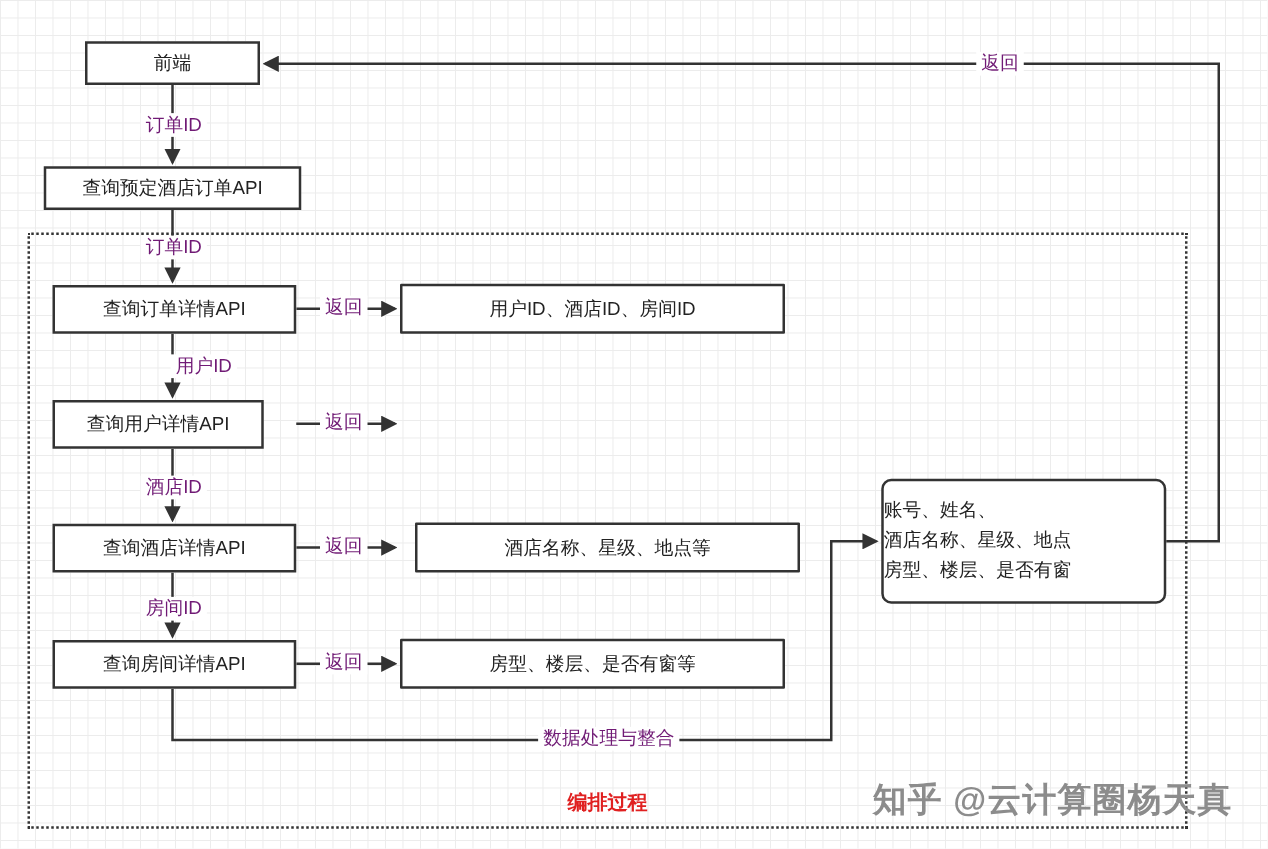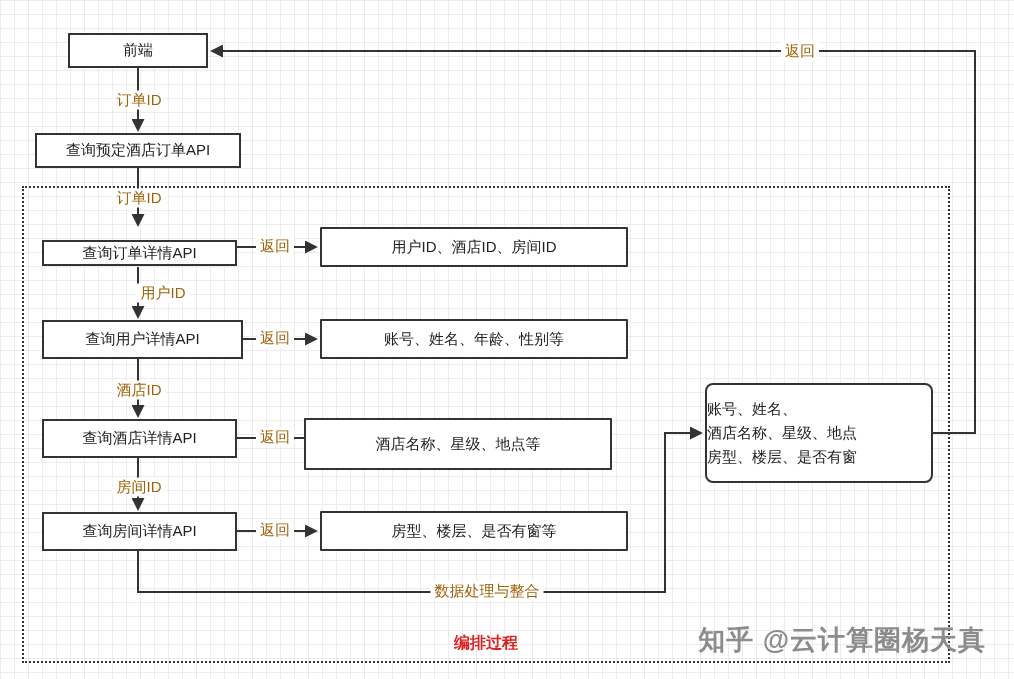--- a/index.html
+++ b/index.html
@@ -47,21 +47,21 @@
     border: 2px dotted #333;
     z-index: 1;
   }
 
   .lbl {
     position: absolute;
     transform: translate(-50%, -50%);
     background: #fff;
     padding: 0 4px;
     font-size: 15px;
-    color: #a16207;
+    color: #701a75;
     white-space: nowrap;
     z-index: 4;
   }
 
   .frame-title {
     position: absolute;
     transform: translate(-50%, -50%);
     font-size: 16px;
     font-weight: bold;
     white-space: nowrap;
@@ -133,33 +133,32 @@
     </g>
   </svg>
 
   <div class="node" style="left:68px; top:33px; width:140px; height:35px;">前端</div>
 
   <span class="lbl" style="left:139px; top:100px;">订单ID</span>
 
   <div class="node" style="left:35px; top:133px; width:206px; height:35px;">查询预定酒店订单API</div>
 
   <span class="lbl" style="left:139px; top:198px;">订单ID</span>
-  <div class="node" style="left:42px; top:240px; width:195px; height:26px;">查询订单详情API</div>
+  <div class="node" style="left:42px; top:228px; width:195px; height:39px;">查询订单详情API</div>
   <span class="lbl" style="left:275px; top:246px;">返回</span>
   <div class="node rounded" style="left:320px; top:227px; width:308px; height:40px;">用户ID、酒店ID、房间ID</div>
 
   <span class="lbl" style="left:139px; top:293px;margin-left:24px;">用户ID</span>
-  <div class="node" style="left:42px; top:320px; width:201px; height:39px;text-align:center;">查询用户详情API</div>
+  <div class="node" style="left:42px; top:320px; width:169px; height:39px;text-align:center;">查询用户详情API</div>
   <span class="lbl" style="left:275px; top:338px;">返回</span>
-  <div class="node rounded" style="left:320px; top:319px; width:308px; height:40px;">账号、姓名、年龄、性别等</div>
 
   <span class="lbl" style="left:139px; top:390px;">酒店ID</span>
   <div class="node" style="left:42px; top:419px; width:195px; height:39px;">查询酒店详情API</div>
   <span class="lbl" style="left:275px; top:437px;">返回</span>
-  <div class="node rounded" style="left:304px; top:418px; width:308px; height:52px;">酒店名称、星级、地点等</div>
+  <div class="node rounded" style="left:332px; top:418px; width:308px; height:40px;">酒店名称、星级、地点等</div>
 
   <span class="lbl" style="left:139px; top:487px;">房间ID</span>
   <div class="node" style="left:42px; top:512px; width:195px; height:39px;">查询房间详情API</div>
   <span class="lbl" style="left:275px; top:530px;">返回</span>
   <div class="node rounded" style="left:320px; top:511px; width:308px; height:40px;">房型、楼层、是否有窗等</div>
 
   <span class="lbl" style="left:487px; top:591px;">数据处理与整合</span>
 
   <div class="aggregate">
     <span>账号、姓名、</span>

